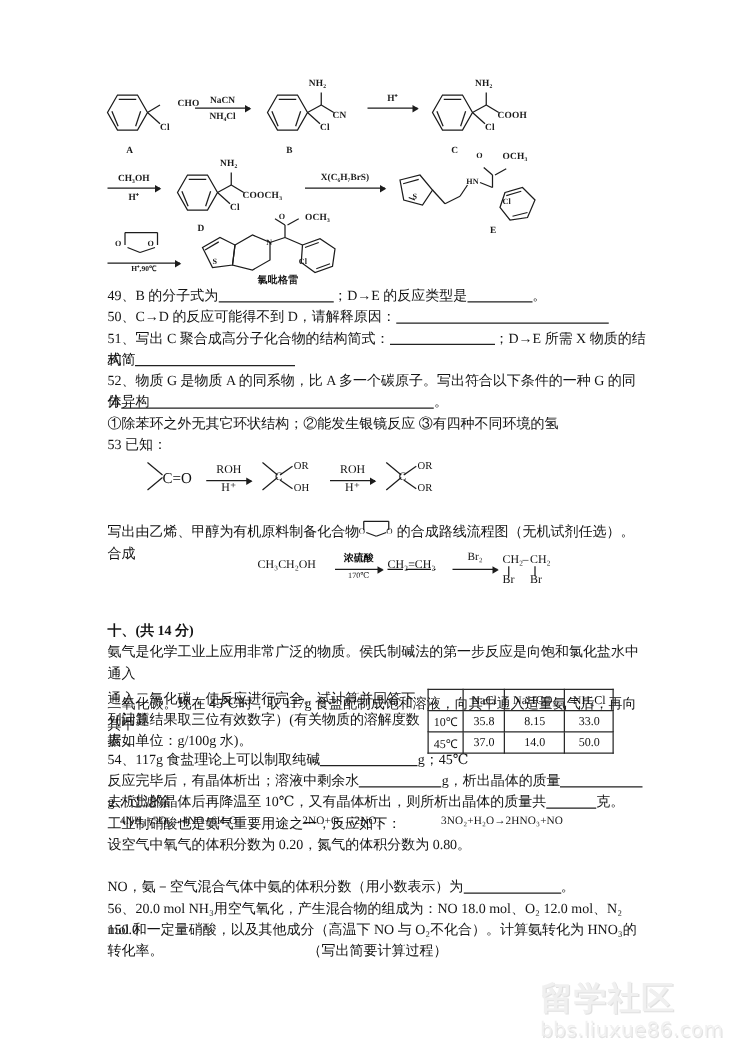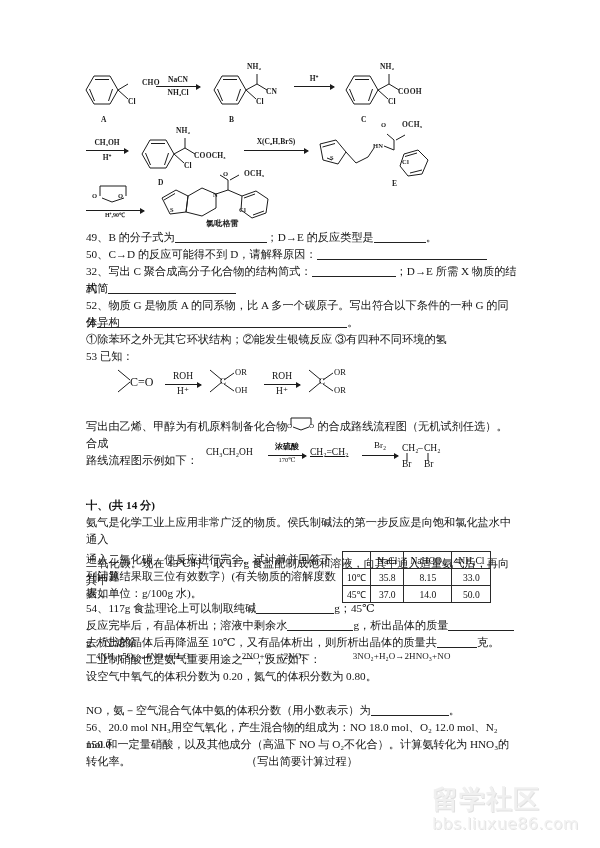--- a/index.html
+++ b/index.html
@@ -302,21 +302,21 @@
 
   <div class="txt" style="top:229px;">
     <span>49、B 的分子式为</span><span class="blank b1"></span><span>；D→E 的反应类型是</span><span class="blank b2"></span><span>。</span>
   </div>
 
   <div class="txt" style="top:246px;">
     <span>50、C→D 的反应可能得不到 D，请解释原因：</span><span class="blank b3"></span>
   </div>
 
   <div class="txt" style="top:263px;">
-    <span>32、写出 C 聚合成高分子化合物的结构简式：</span><span class="blank b4"></span><span>；D→E 所需 X 物质的结构简</span>
+    <span>51、写出 C 聚合成高分子化合物的结构简式：</span><span class="blank b4"></span><span>；D→E 所需 X 物质的结构简</span>
   </div>
   <div class="txt" style="top:280px;">
     <span>式：</span><span class="blank b5"></span>
   </div>
 
   <div class="txt" style="top:297px;">
     <span>52、物质 G 是物质 A 的同系物，比 A 多一个碳原子。写出符合以下条件的一种 G 的同分异构</span>
   </div>
   <div class="txt" style="top:314px;">
     <span>体</span><span class="blank b6"></span><span>。</span>
@@ -371,23 +371,20 @@
           <line x1="4" y1="8" x2="4" y2="1" stroke="#1c1c1c" stroke-width="1"></line>
           <line x1="4" y1="1" x2="24" y2="1" stroke="#1c1c1c" stroke-width="1"></line>
           <line x1="24" y1="1" x2="24" y2="8" stroke="#1c1c1c" stroke-width="1"></line>
           <line x1="6" y1="10" x2="14" y2="13" stroke="#1c1c1c" stroke-width="1"></line>
           <line x1="14" y1="13" x2="22" y2="10" stroke="#1c1c1c" stroke-width="1"></line>
           <text x="0" y="11" font-size="7" fill="#1c1c1c" font-family="Liberation Serif, serif">O</text>
           <text x="22" y="11" font-size="7" fill="#1c1c1c" font-family="Liberation Serif, serif">O</text>
         </svg></span><span>的合成路线流程图（无机试剂任选）。合成</span>
   </div>
 
-  <div class="txt" style="top:452px;">
-    <span>路线流程图示例如下：</span>
-  </div>
 
   <div style="position:absolute; left:206px; top:437px; width:230px; height:36px;">
     <span style="position:absolute; left:0px; top:10px; font-size:9.5px;">CH₃CH₂OH</span>
     <div class="arrow" style="left:62px; top:18px; width:38px;"></div>
     <div style="position:absolute; left:58px; top:4px; width:46px; text-align:center; font-size:8px; font-weight:bold;">浓硫酸</div>
     <div style="position:absolute; left:58px; top:19px; width:46px; text-align:center; font-size:6.5px;">170℃</div>
     <span style="position:absolute; left:104px; top:10px; font-size:9.5px;text-decoration:underline;">CH₂=CH₂</span>
     <div class="arrow" style="left:156px; top:18px; width:36px;"></div>
     <div style="position:absolute; left:154px; top:3px; width:40px; text-align:center; font-size:9px;">Br₂</div>
     <span style="position:absolute; left:196px; top:6px; font-size:9.5px;">CH₂</span>

